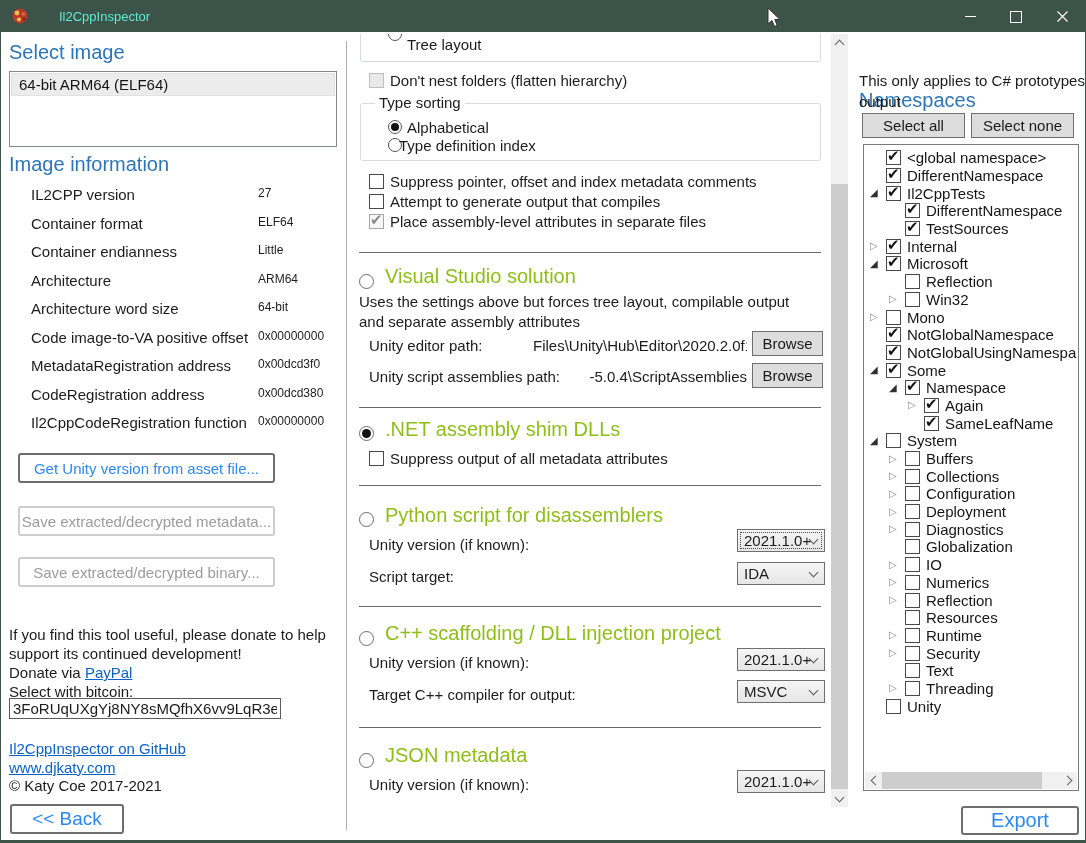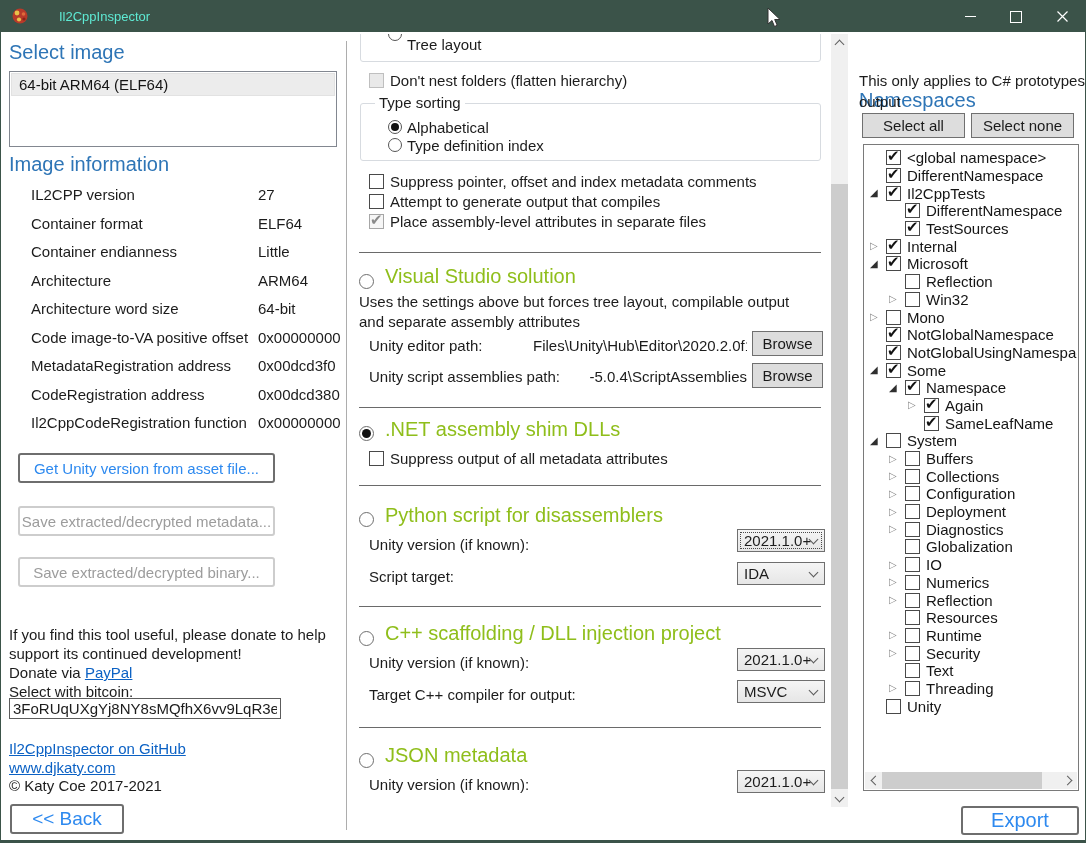--- a/index.html
+++ b/index.html
@@ -17,21 +17,21 @@
   .h-green{position:absolute;font-size:20px;color:#8fbe1b;white-space:nowrap;}
   .t15{font-size:15px;color:#1c1c1c;}
   .lbl{position:absolute;font-size:15px;color:#1c1c1c;white-space:nowrap;}
   .link{color:#0b61c4;text-decoration:underline;cursor:pointer;}
   
   .listbox{position:absolute;background:#fff;border:1px solid #828790;box-sizing:border-box;}
   .list-item{margin:1px;background:#ececec;border:1px solid #e2e2e2;padding:2px 7px;font-size:15px;color:#151515;}
   
   .info-row{height:28.5px;display:flex;align-items:flex-start;}
   .info-label{width:227px;flex:none;font-size:15px;color:#1c1c1c;}
-  .info-value{font-size:15px;color:#1c1c1c;white-space:nowrap;}
+  .info-value{font-size:12px;color:#1c1c1c;white-space:nowrap;}
   
   .btn-big{position:absolute;background:#fff;border:2px solid #6e6e6e;border-radius:3px;color:#2d89ef;font-size:15px;display:flex;align-items:center;justify-content:center;box-sizing:border-box;cursor:pointer;}
   .btn-big.disabled{border-color:#cdcdcd;color:#9c9c9c;cursor:default;}
   .btn-sm{position:absolute;background:#dddddd;border:1px solid #707070;box-sizing:border-box;font-size:15px;color:#1a1a1a;display:flex;align-items:center;justify-content:center;cursor:pointer;}
   
   .cb{position:relative;width:15px;height:15px;background:#fff;border:1px solid #494949;box-sizing:border-box;flex:none;}
   .cb.checked::after{content:"\2714";position:absolute;left:0;top:-4px;font-size:15px;color:#121212;line-height:1.2;}
   .cb.dis{background:#e9e9e9;border-color:#bfbfbf;}
   .cb.graycheck{background:#f6f6f6;border-color:#a6a6a6;}
   .cb.graycheck::after{color:#8a8a8a;}
@@ -173,21 +173,21 @@
 
     <div class="cb dis cb-abs" style="left:16px;top:39px;"></div>
     <div class="lbl" style="left:37px;top:38px;">Don't nest folders (flatten hierarchy)</div>
 
     <div class="groupbox" style="left:7px;top:69px;width:461px;height:58px;">
       <span class="gb-legend">Type sorting</span>
     </div>
     <div class="rad sel" style="left:35px;top:86px;"></div>
     <div class="lbl" style="left:54px;top:85px;">Alphabetical</div>
     <div class="rad" style="left:35px;top:104px;"></div>
-    <div class="lbl" style="left:54px;top:103px;text-align:center;">Type definition index</div>
+    <div class="lbl" style="left:46px;top:103px;text-align:center;">Type definition index</div>
 
     <div class="cb cb-abs" style="left:16px;top:140px;"></div>
     <div class="lbl" style="left:37px;top:139px;">Suppress pointer, offset and index metadata comments</div>
     <div class="cb cb-abs" style="left:16px;top:160px;"></div>
     <div class="lbl" style="left:37px;top:159px;">Attempt to generate output that compiles</div>
     <div class="cb checked graycheck cb-abs" style="left:16px;top:180px;"></div>
     <div class="lbl" style="left:37px;top:179px;">Place assembly-level attributes in separate files</div>
 
     <div class="hr" style="left:6px;top:218px;width:462px;"></div>
 

